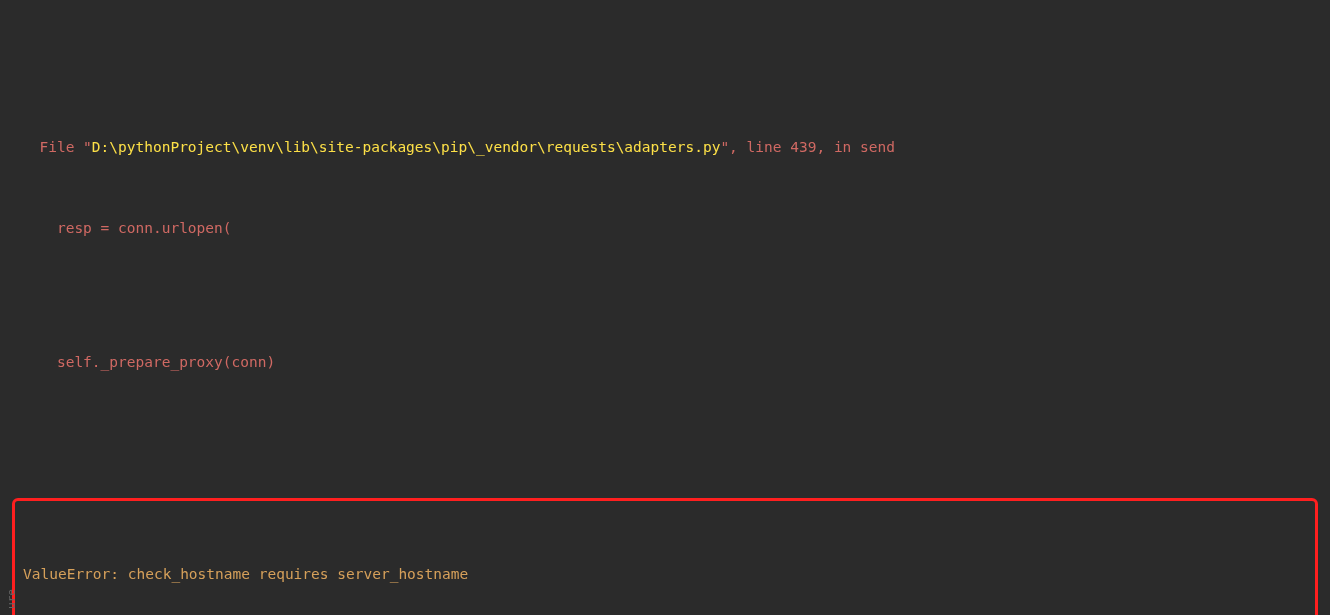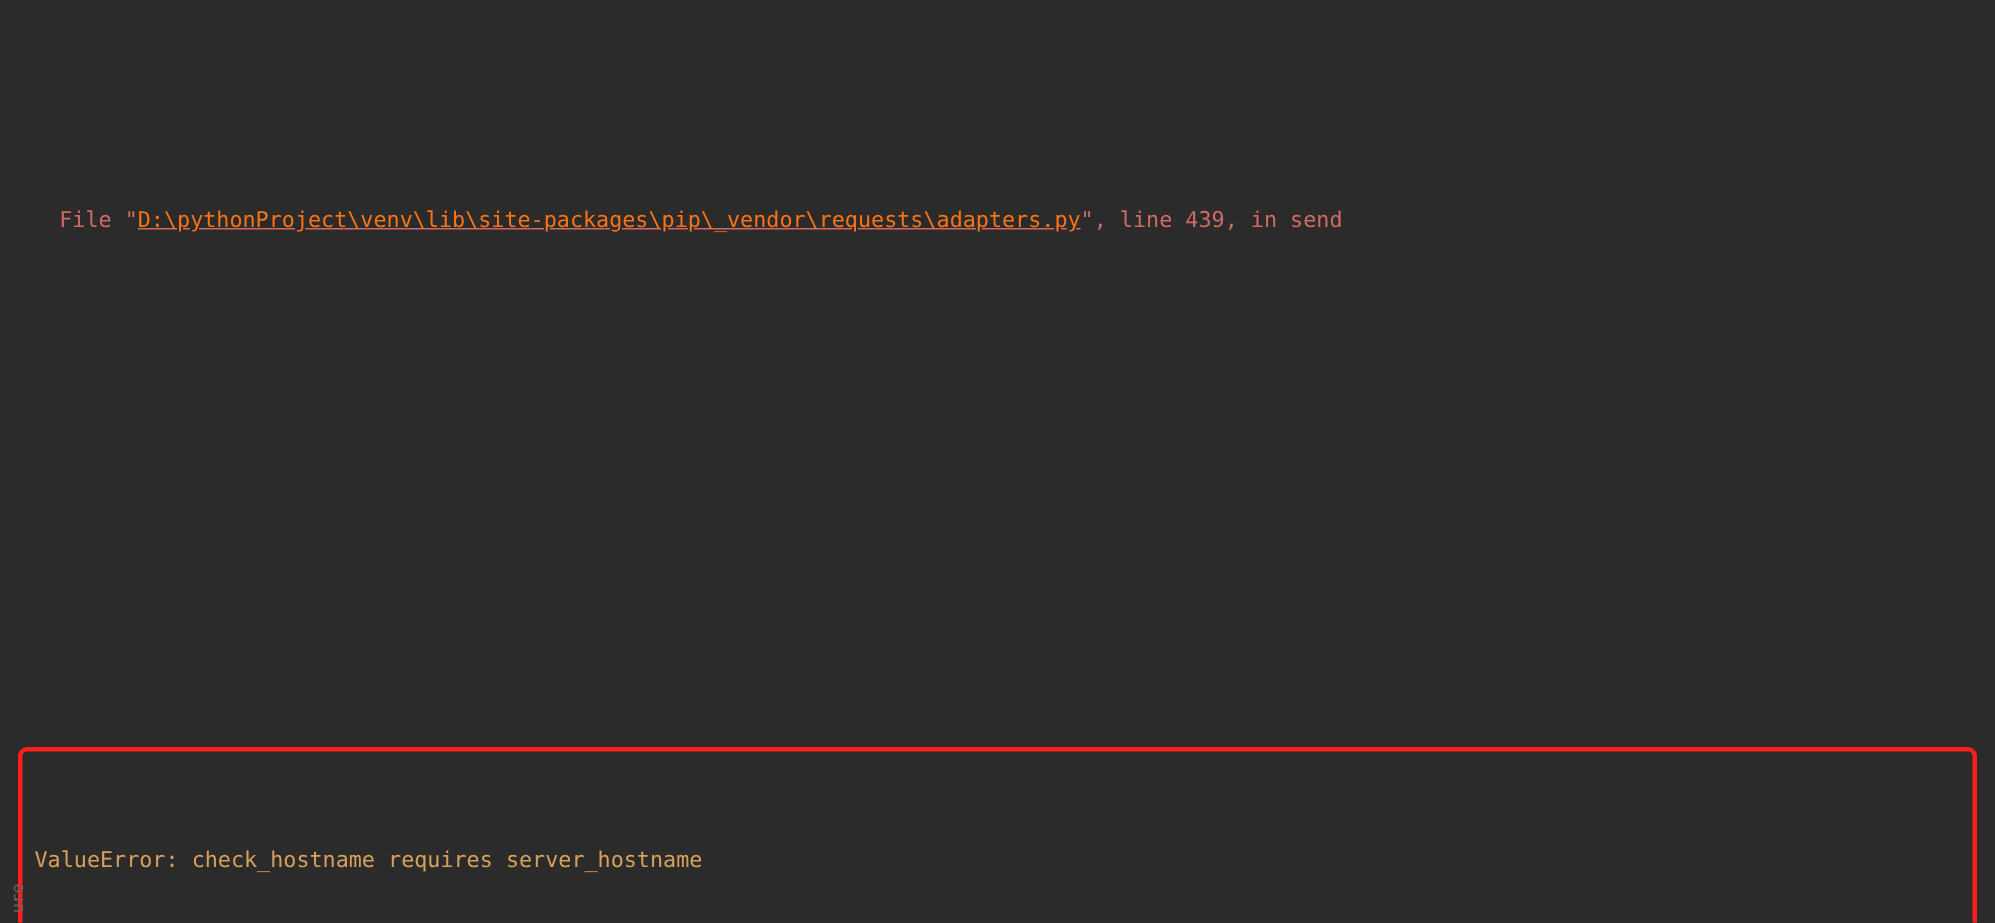--- a/index.html
+++ b/index.html
@@ -15,22 +15,21 @@
     overflow: hidden;
   }
   .console {
     padding: 0 0 0 22px;
     white-space: pre;
     position: relative;
   }
   .line { white-space: pre; }
   .file-prefix { color: #d06963; }
   .path-link {
-    color: #f97316;
-    text-decoration: underline;
+    color: #fde047;
     text-decoration-color: #d06963;
     cursor: pointer;
   }
   .line-suffix { color: #d06963; }
   .code-line { color: #d06963; }
   .top-frag { color: #d06963; }
   .highlight-box {
     position: absolute;
     left: 12px;
     right: 12px;
@@ -50,22 +49,24 @@
   }
 </style>
 </head>
 <body>
 
 <div class="console">
 
 
   
   <div class="line"><span class="file-prefix">  File "</span><span class="path-link">D:\pythonProject\venv\lib\site-packages\pip\_vendor\requests\adapters.py</span><span class="line-suffix">", line 439, in send</span></div>
+  <div class="line code-line">    resp = conn.urlopen(</div>
 
   
+  <div class="line code-line">    self._prepare_proxy(conn)</div>
 
   
   
   
 
   
   
   
 
   

